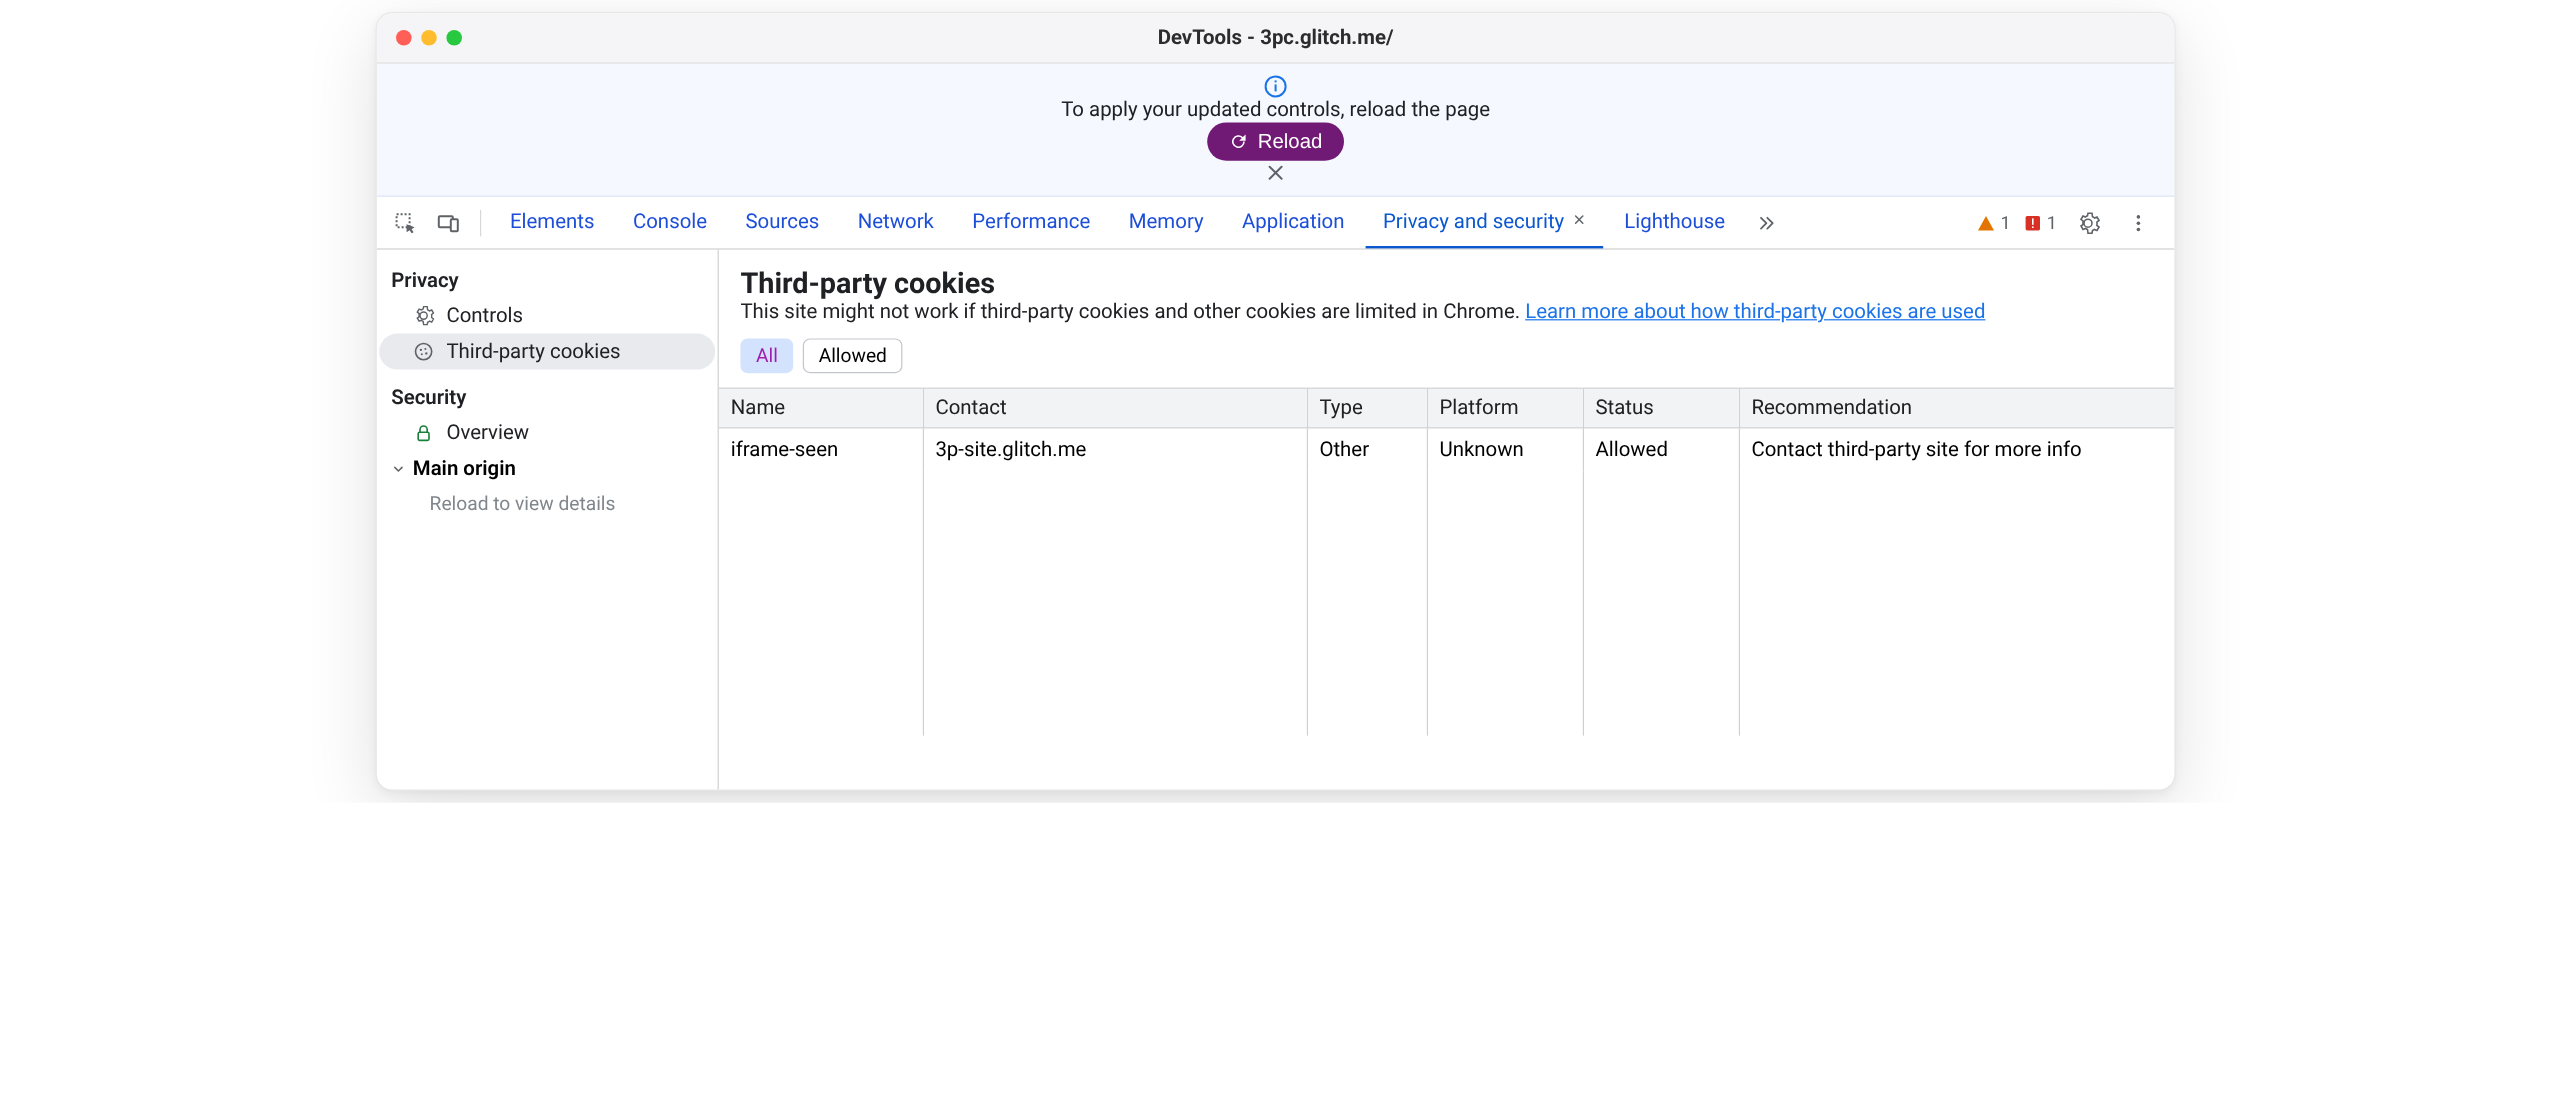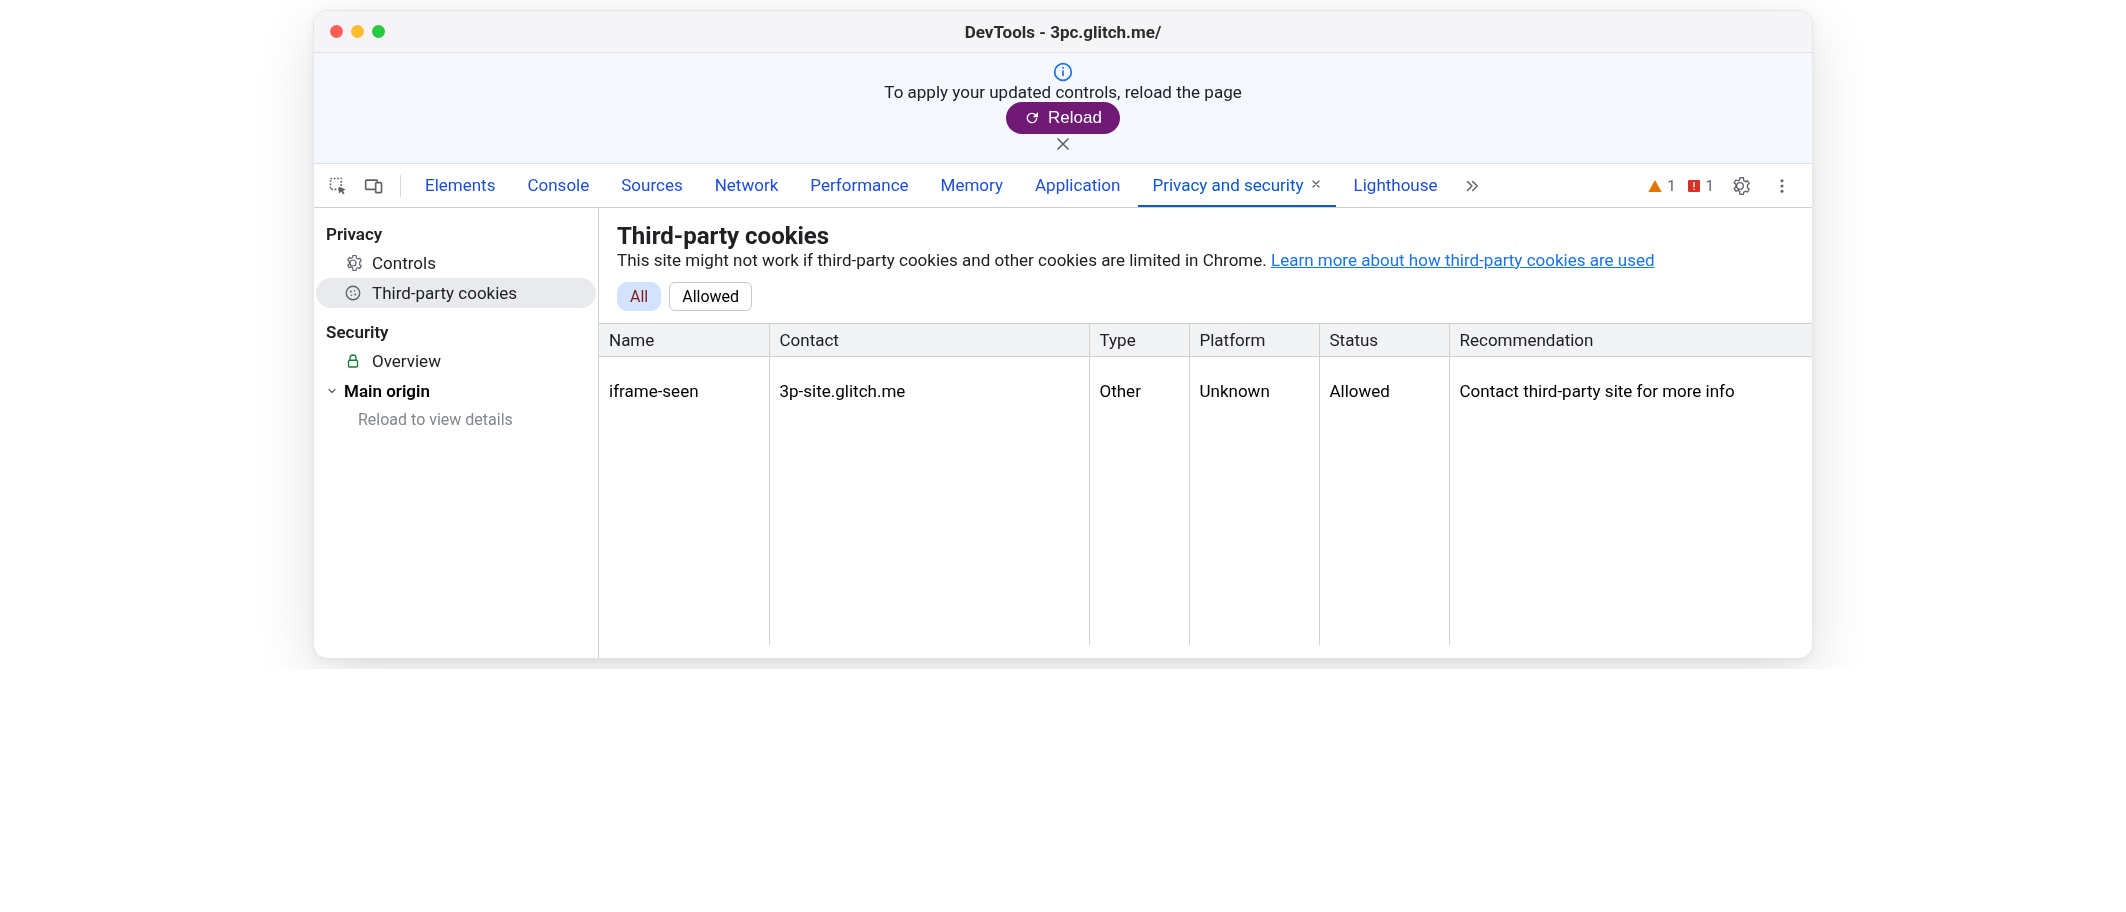--- a/index.html
+++ b/index.html
@@ -79,26 +79,26 @@
   .sb-tree { display:flex; align-items:center; gap:6px; padding:5px 10px 5px 10px; font-size:17px; font-weight:600;}
   .sb-sub { padding:4px 10px 4px 42px; font-size:16px; color:#80868b; }
 
   .content { flex:1; display:flex; flex-direction:column; overflow:hidden; }
   .content-pad { padding:14px 18px 12px 18px; }
   .h1 { font-size:24px; font-weight:700; color:#202124; }
   .desc { font-size:17px; color:#202124; margin-top:0; }
   .desc a { color:#1a73e8; text-decoration:underline; }
   .filter-row { display:flex; gap:8px; margin-top:12px; }
   .chip { padding:4px 12px; border-radius:6px; font-size:16px; border:1px solid #c3c6cb; background:#fff; cursor:pointer;}
-  .chip.active { background:#d3e3fd; border-color:#d3e3fd; color:#7f1d1d;border-radius:10px; }
+  .chip.active { background:#d3e3fd; border-color:#d3e3fd; color:#a21caf; }
 
   .tbl-wrap { flex:1; overflow:auto; border-top:1px solid #d0d0d0;}
   table { width:100%; border-collapse:collapse; font-size:17px; }
   thead th { text-align:left; font-weight:400; color:#202124; background:#f1f3f4; padding:6px 10px; border-bottom:1px solid #d0d0d0; border-right:1px solid #d0d0d0; position:sticky; top:0;}
-  tbody td { padding:24px 10px; border-right:1px solid #d0d0d0; vertical-align:top;}
+  tbody td { padding:8px 10px; border-right:1px solid #d0d0d0; vertical-align:top;}
   th:last-child, td:last-child { border-right:none; }
   tbody tr { height:32px; }
   .filler td { height:220px; }
 
 </style>
 </head>
 <body>
 
 <div class="window">
 

